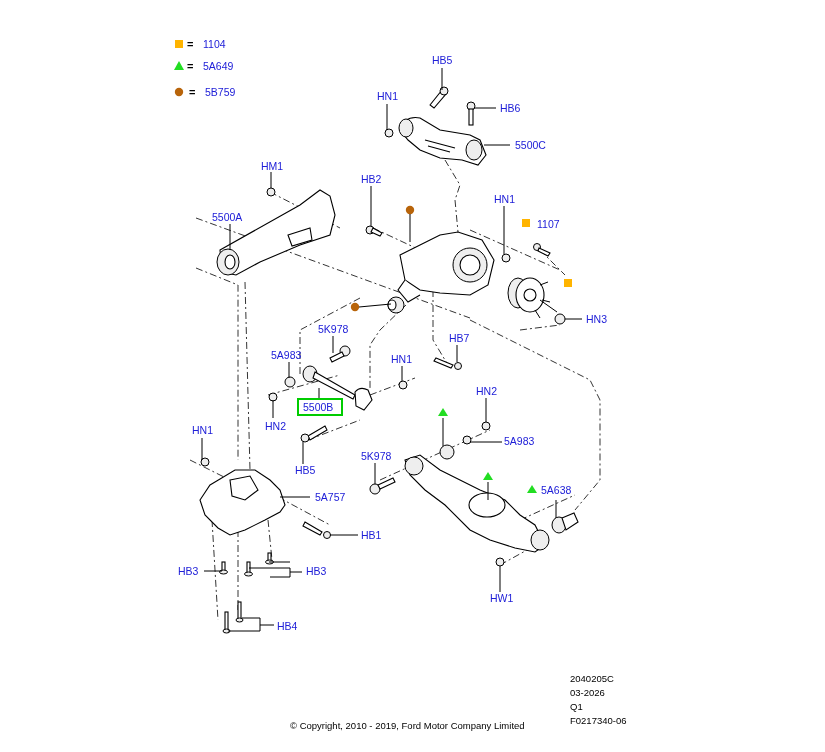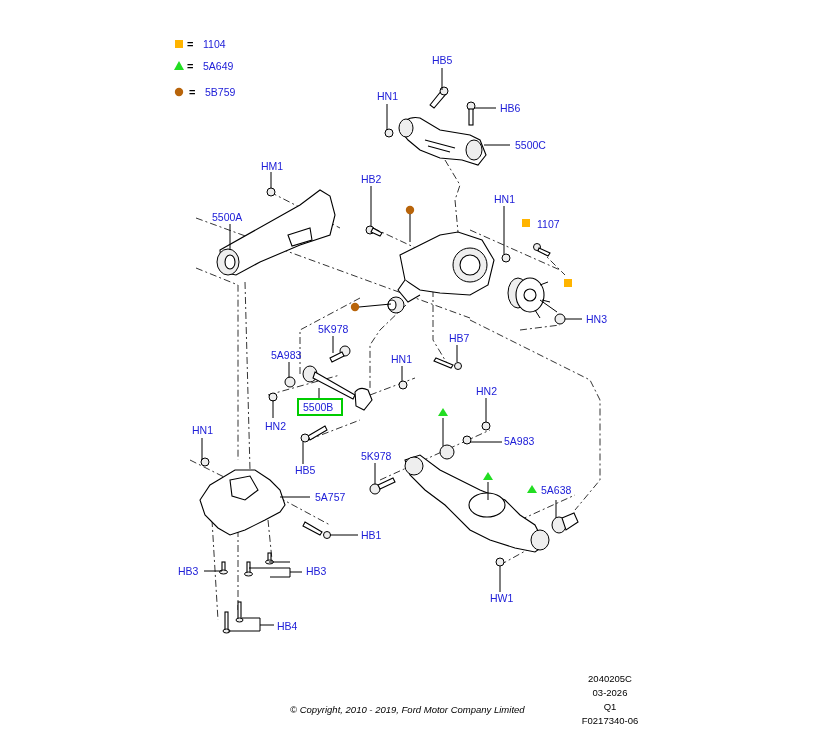--- a/index.html
+++ b/index.html
@@ -4,23 +4,23 @@
 <style>
   html,body{margin:0;padding:0;background:#fff;}
   body{width:825px;height:752px;position:relative;overflow:hidden;font-family:"Liberation Sans",sans-serif;}
   #diagram{position:absolute;left:0;top:0;width:825px;height:752px;}
   .lbl{font-family:"Liberation Sans",sans-serif;font-size:10.5px;fill:#2020d8;}
   .eq{font-family:"Liberation Sans",sans-serif;font-size:11px;fill:#000;font-weight:bold;}
   .lead{stroke:#000;stroke-width:1;fill:none;}
   .dash{stroke:#000;stroke-width:0.8;fill:none;stroke-dasharray:7,3,2,3;}
   .part{stroke:#000;stroke-width:1.1;fill:#fff;}
   .partg{stroke:#000;stroke-width:1;fill:#eee;}
-  .footer{position:absolute;font-size:9.5px;color:#000;text-align:center;font-family:"Liberation Sans",sans-serif;}
+  .footer{position:absolute;font-size:9.5px;color:#000;text-align:left;font-family:"Liberation Sans",sans-serif;}
   #footer-codes{left:570px;top:672px;width:80px;line-height:14px;}
-  #copyright{left:290px;top:704px;font-style:italic;}
+  #copyright{left:290px;top:720px;}
 </style>
 </head>
 <body>
 
 <svg id="diagram" viewBox="0 0 825 752" xmlns="http://www.w3.org/2000/svg">
 
   <g>
     <rect x="175" y="40" width="8" height="8" fill="#FFB400"></rect>
     <text x="187" y="48" class="eq">=</text>
     <text x="203" y="48" class="lbl">1104</text>

